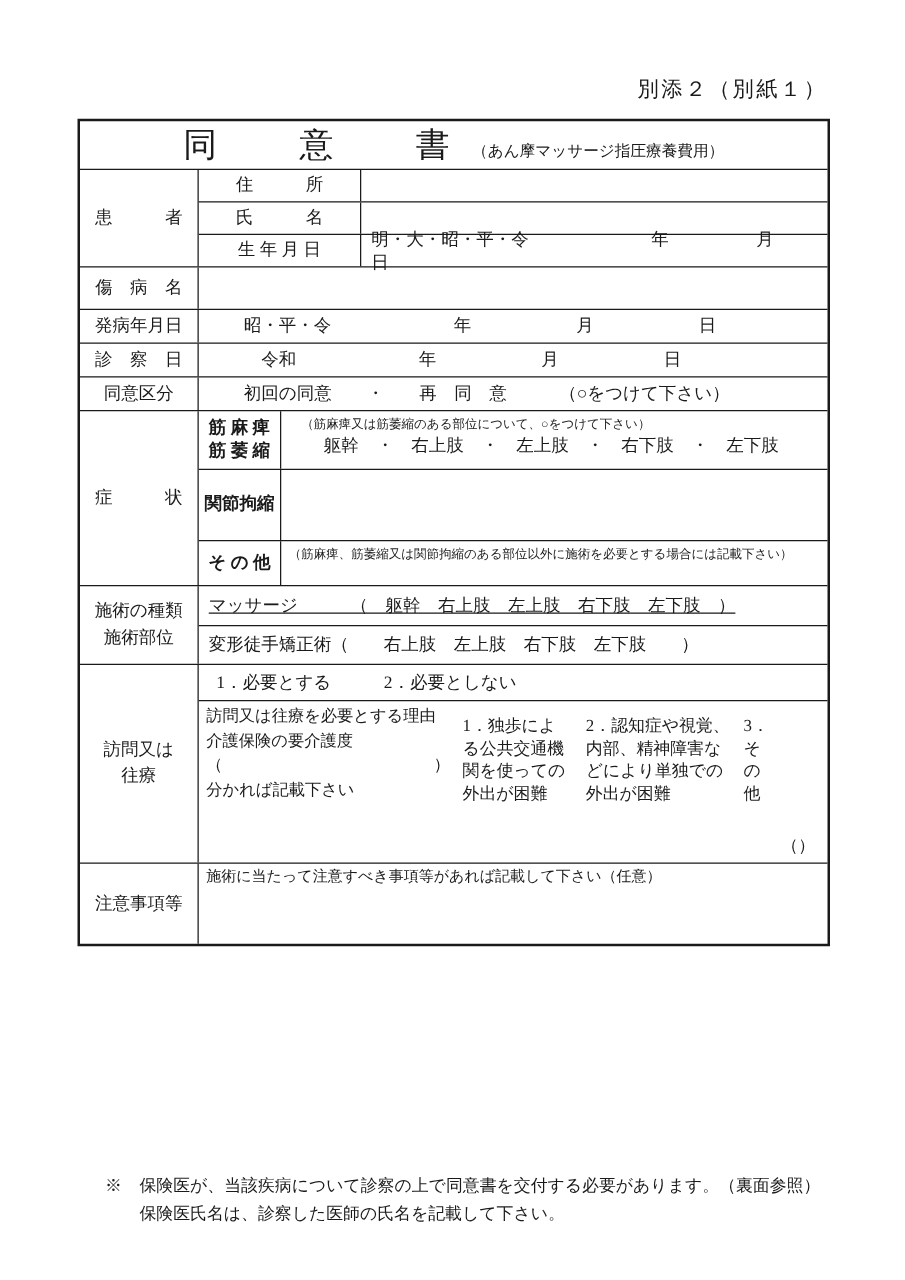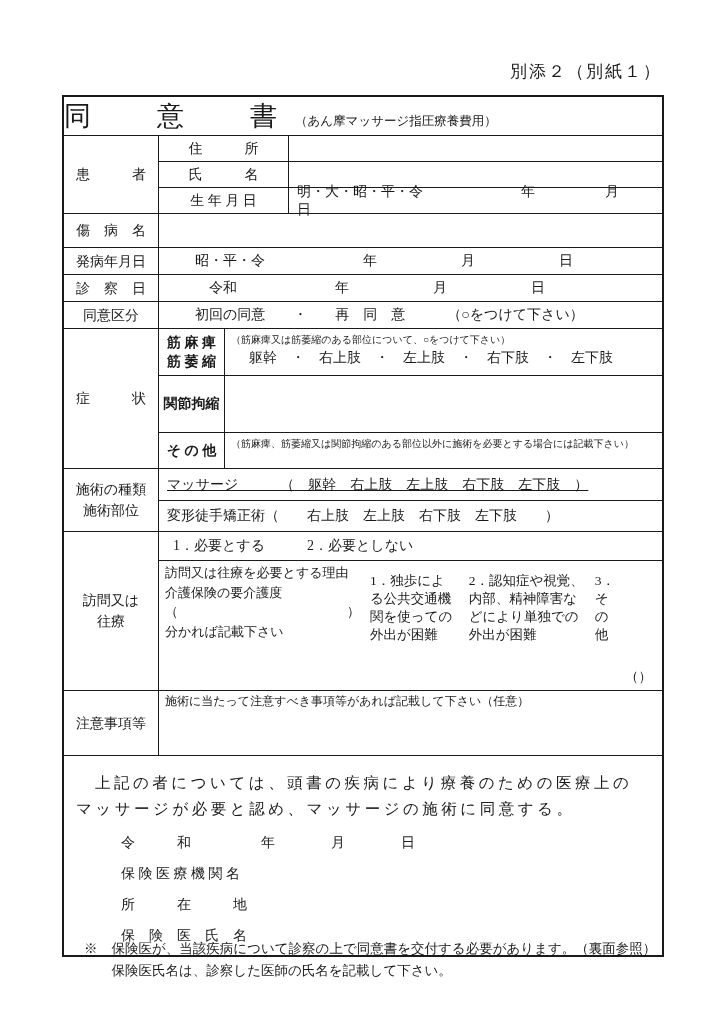--- a/index.html
+++ b/index.html
@@ -24,30 +24,30 @@
   .sect { display: flex; border-top: 1px solid #1a1a1a; }
   .sect:first-child { border-top: none; }
   .label-col {
     width: 95px; flex: 0 0 95px;
     border-right: 1px solid #1a1a1a;
     display: flex; align-items: center; justify-content: center;
     text-align: center; white-space: pre-line; line-height: 1.5;
   }
   .rest { flex: 1; display: flex; flex-direction: column; min-width: 0; }
   .subrow { display: flex; border-top: 1px solid #1a1a1a; flex: 1; }
-  .subrow:first-child { border-top: none; }
+  .subrow:first-child { border-top: none; gap: 10px; }
   .sublabel {
     border-right: 1px solid #1a1a1a;
     display: flex; align-items: center; justify-content: center;
     text-align: center; white-space: pre-line; line-height: 1.4;
   }
   .w130 { width: 130px; flex: 0 0 130px; }
   .w66 { width: 66px; flex: 0 0 66px; font-weight: bold; }
   .val { flex: 1; display: flex; align-items: center; padding: 0 8px; min-width: 0; }
-  .title-row { height: 38px; display: flex; align-items: center; }
+  .title-row { height: 38px; display: flex; align-items: center; justify-content: center; }
   .title-main { font-size: 27px; letter-spacing: 4px; }
   .title-sub { font-size: 12.5px; margin-left: 14px; padding-top: 10px; }
   .h25 { height: 25px; }
   .h34 { min-height: 34px; }
   .h27 { min-height: 27px; }
   .note-sm { font-size: 10px; line-height: 1.5; }
   .symcell { flex: 1; padding: 3px 6px; min-width: 0; }
   .symline { font-size: 14px; line-height: 1.5; padding-left: 18px; }
   .trrow { display: flex; align-items: center; min-height: 31px; padding: 0 8px;
            border-top: 1px solid #1a1a1a; }
@@ -167,28 +167,20 @@
         </div>
       </div>
     </div>
   </div>
 
   <div class="sect">
     <div class="label-col">注意事項等</div>
     <div class="notes-cell">施術に当たって注意すべき事項等があれば記載して下さい（任意）</div>
   </div>
 
-  <div class="consent-sect">
-    <div class="statement">　上記の者については、頭書の疾病により療養のための医療上の
-マッサージが必要と認め、マッサージの施術に同意する。</div>
-    <div class="sigline">令　　　和　　　　　年　　　　月　　　　日</div>
-    <div class="sigline">保 険 医 療 機 関 名</div>
-    <div class="sigline">所　　　在　　　地</div>
-    <div class="sigline">保　険　医　氏　名</div>
-  </div>
 
 </div>
 
 <div class="footnote">
   <span class="marker">※</span>
   <span>
     <span>保険医が、当該疾病について診察の上で同意書を交付する必要があります。（裏面参照）</span><br>
     <span>保険医氏名は、診察した医師の氏名を記載して下さい。</span>
   </span>
 </div>

